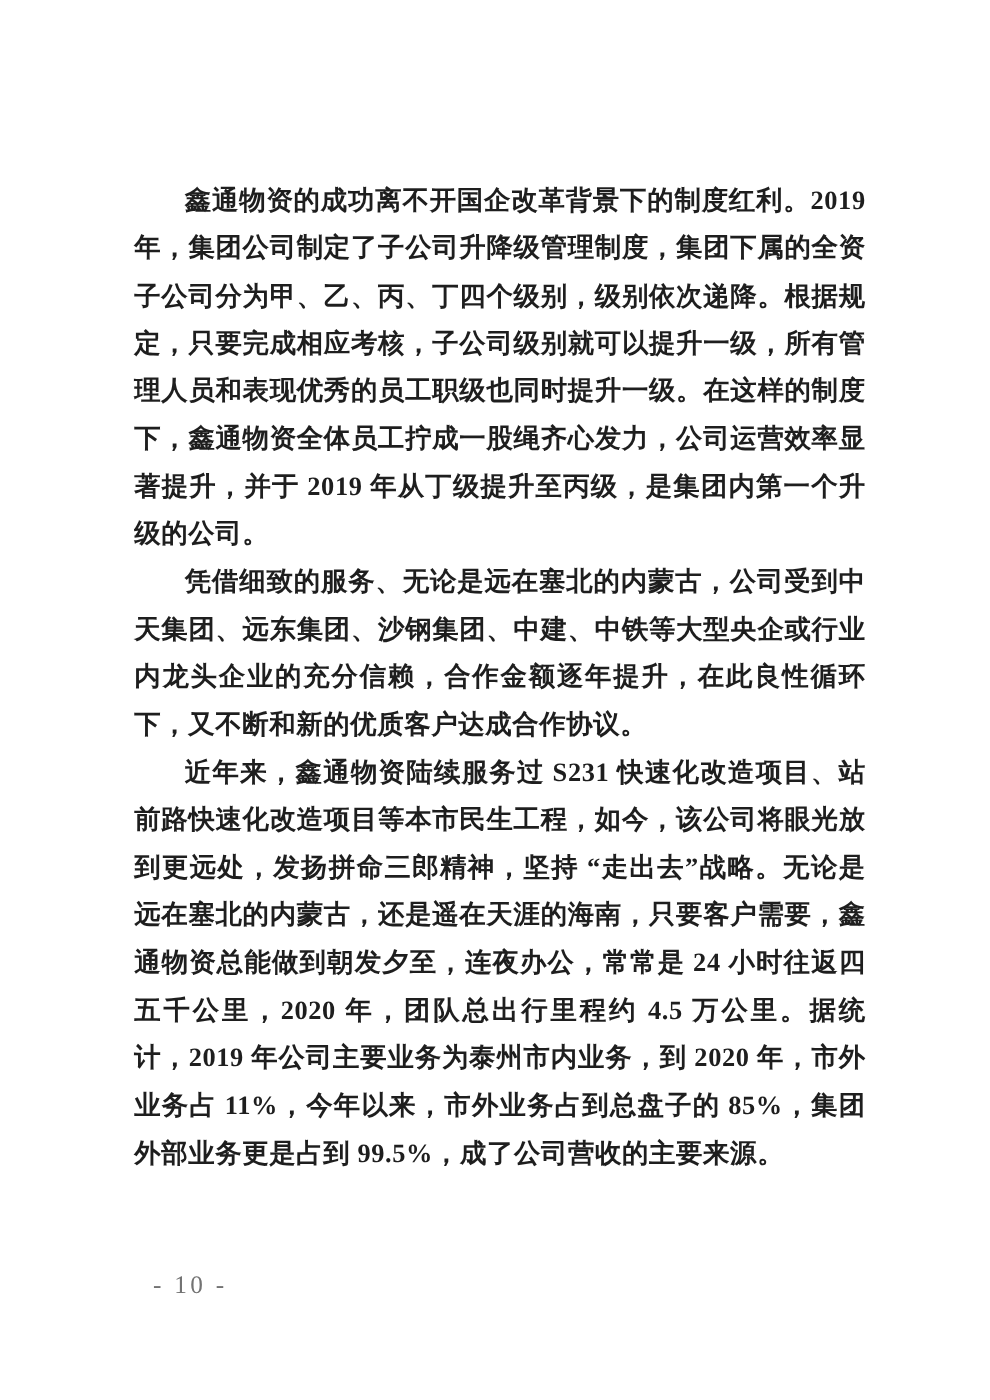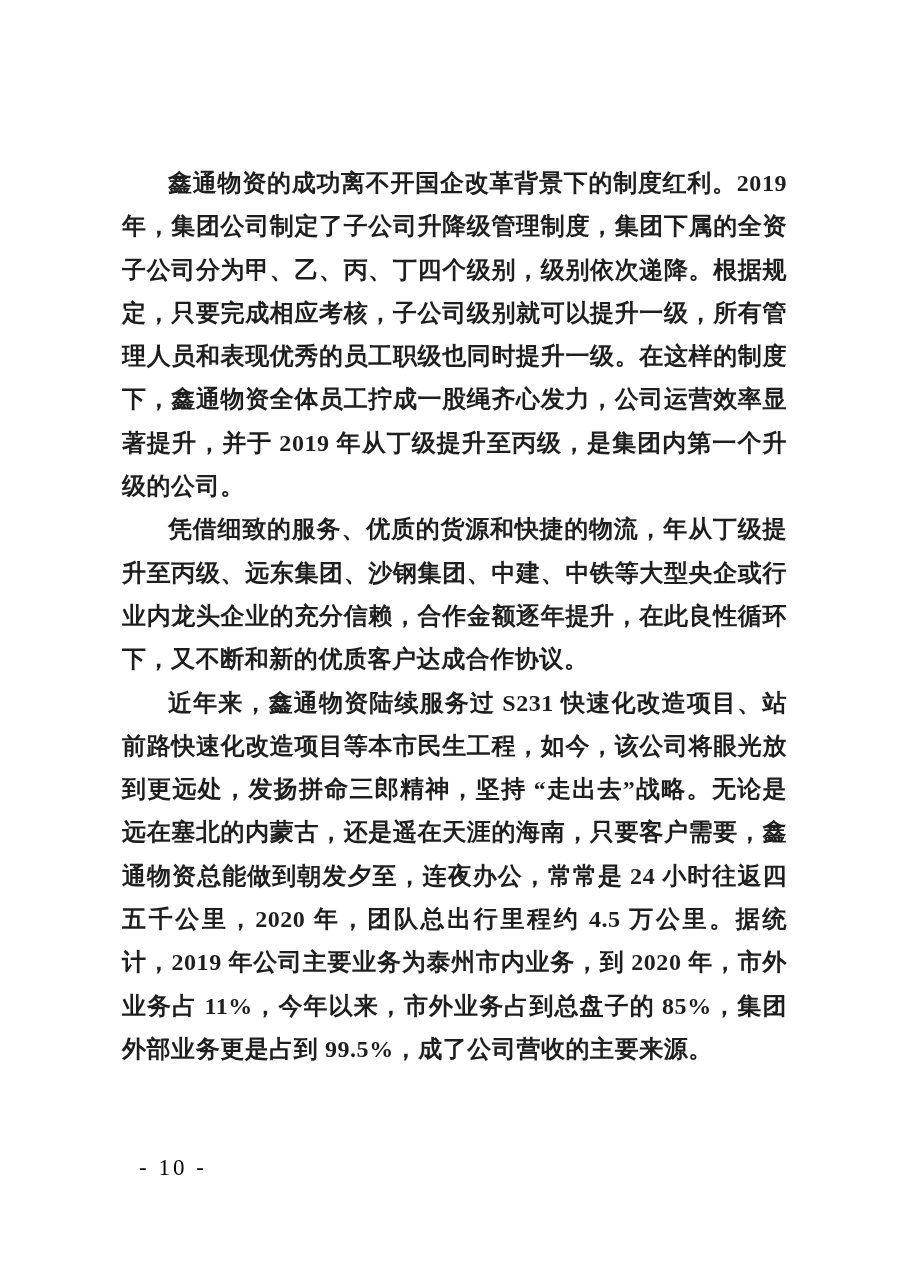--- a/index.html
+++ b/index.html
@@ -38,27 +38,27 @@
     text-indent: 46px;
     word-break: break-all;
     font-weight: bold;
   }
   .page-number {
     position: absolute;
     left: 139px;
     top: 1155px;
     font-size: 23px;
     letter-spacing: 3px;
-    color: #000000;
+    color: #737373;
     text-align: right;
   }
 </style>
 </head>
 <body>
 
 <div class="page">
   <div class="doc-body">
     <p class="para">鑫通物资的成功离不开国企改革背景下的制度红利。2019 年，集团公司制定了子公司升降级管理制度，集团下属的全资子公司分为甲、乙、丙、丁四个级别，级别依次递降。根据规定，只要完成相应考核，子公司级别就可以提升一级，所有管理人员和表现优秀的员工职级也同时提升一级。在这样的制度下，鑫通物资全体员工拧成一股绳齐心发力，公司运营效率显著提升，并于 2019 年从丁级提升至丙级，是集团内第一个升级的公司。</p>
-    <p class="para">凭借细致的服务、优质的货源和快捷的物流，年从丁级提升至丙级、远东集团、沙钢集团、中建、中铁等大型央企或行业内龙头企业的充分信赖，合作金额逐年提升，在此良性循环下，又不断和新的优质客户达成合作协议。</p>
+    <p class="para">凭借细致的服务、无论是远在塞北的内蒙古，公司受到中天集团、远东集团、沙钢集团、中建、中铁等大型央企或行业内龙头企业的充分信赖，合作金额逐年提升，在此良性循环下，又不断和新的优质客户达成合作协议。</p>
     <p class="para">近年来，鑫通物资陆续服务过 S231 快速化改造项目、站前路快速化改造项目等本市民生工程，如今，该公司将眼光放到更远处，发扬拼命三郎精神，坚持 “走出去”战略。无论是远在塞北的内蒙古，还是遥在天涯的海南，只要客户需要，鑫通物资总能做到朝发夕至，连夜办公，常常是 24 小时往返四五千公里，2020 年，团队总出行里程约 4.5 万公里。据统计，2019 年公司主要业务为泰州市内业务，到 2020 年，市外业务占 11%，今年以来，市外业务占到总盘子的 85%，集团外部业务更是占到 99.5%，成了公司营收的主要来源。</p>
   </div>
   <div class="page-number">- 10 -</div>
 </div>
 
 </body></html>

